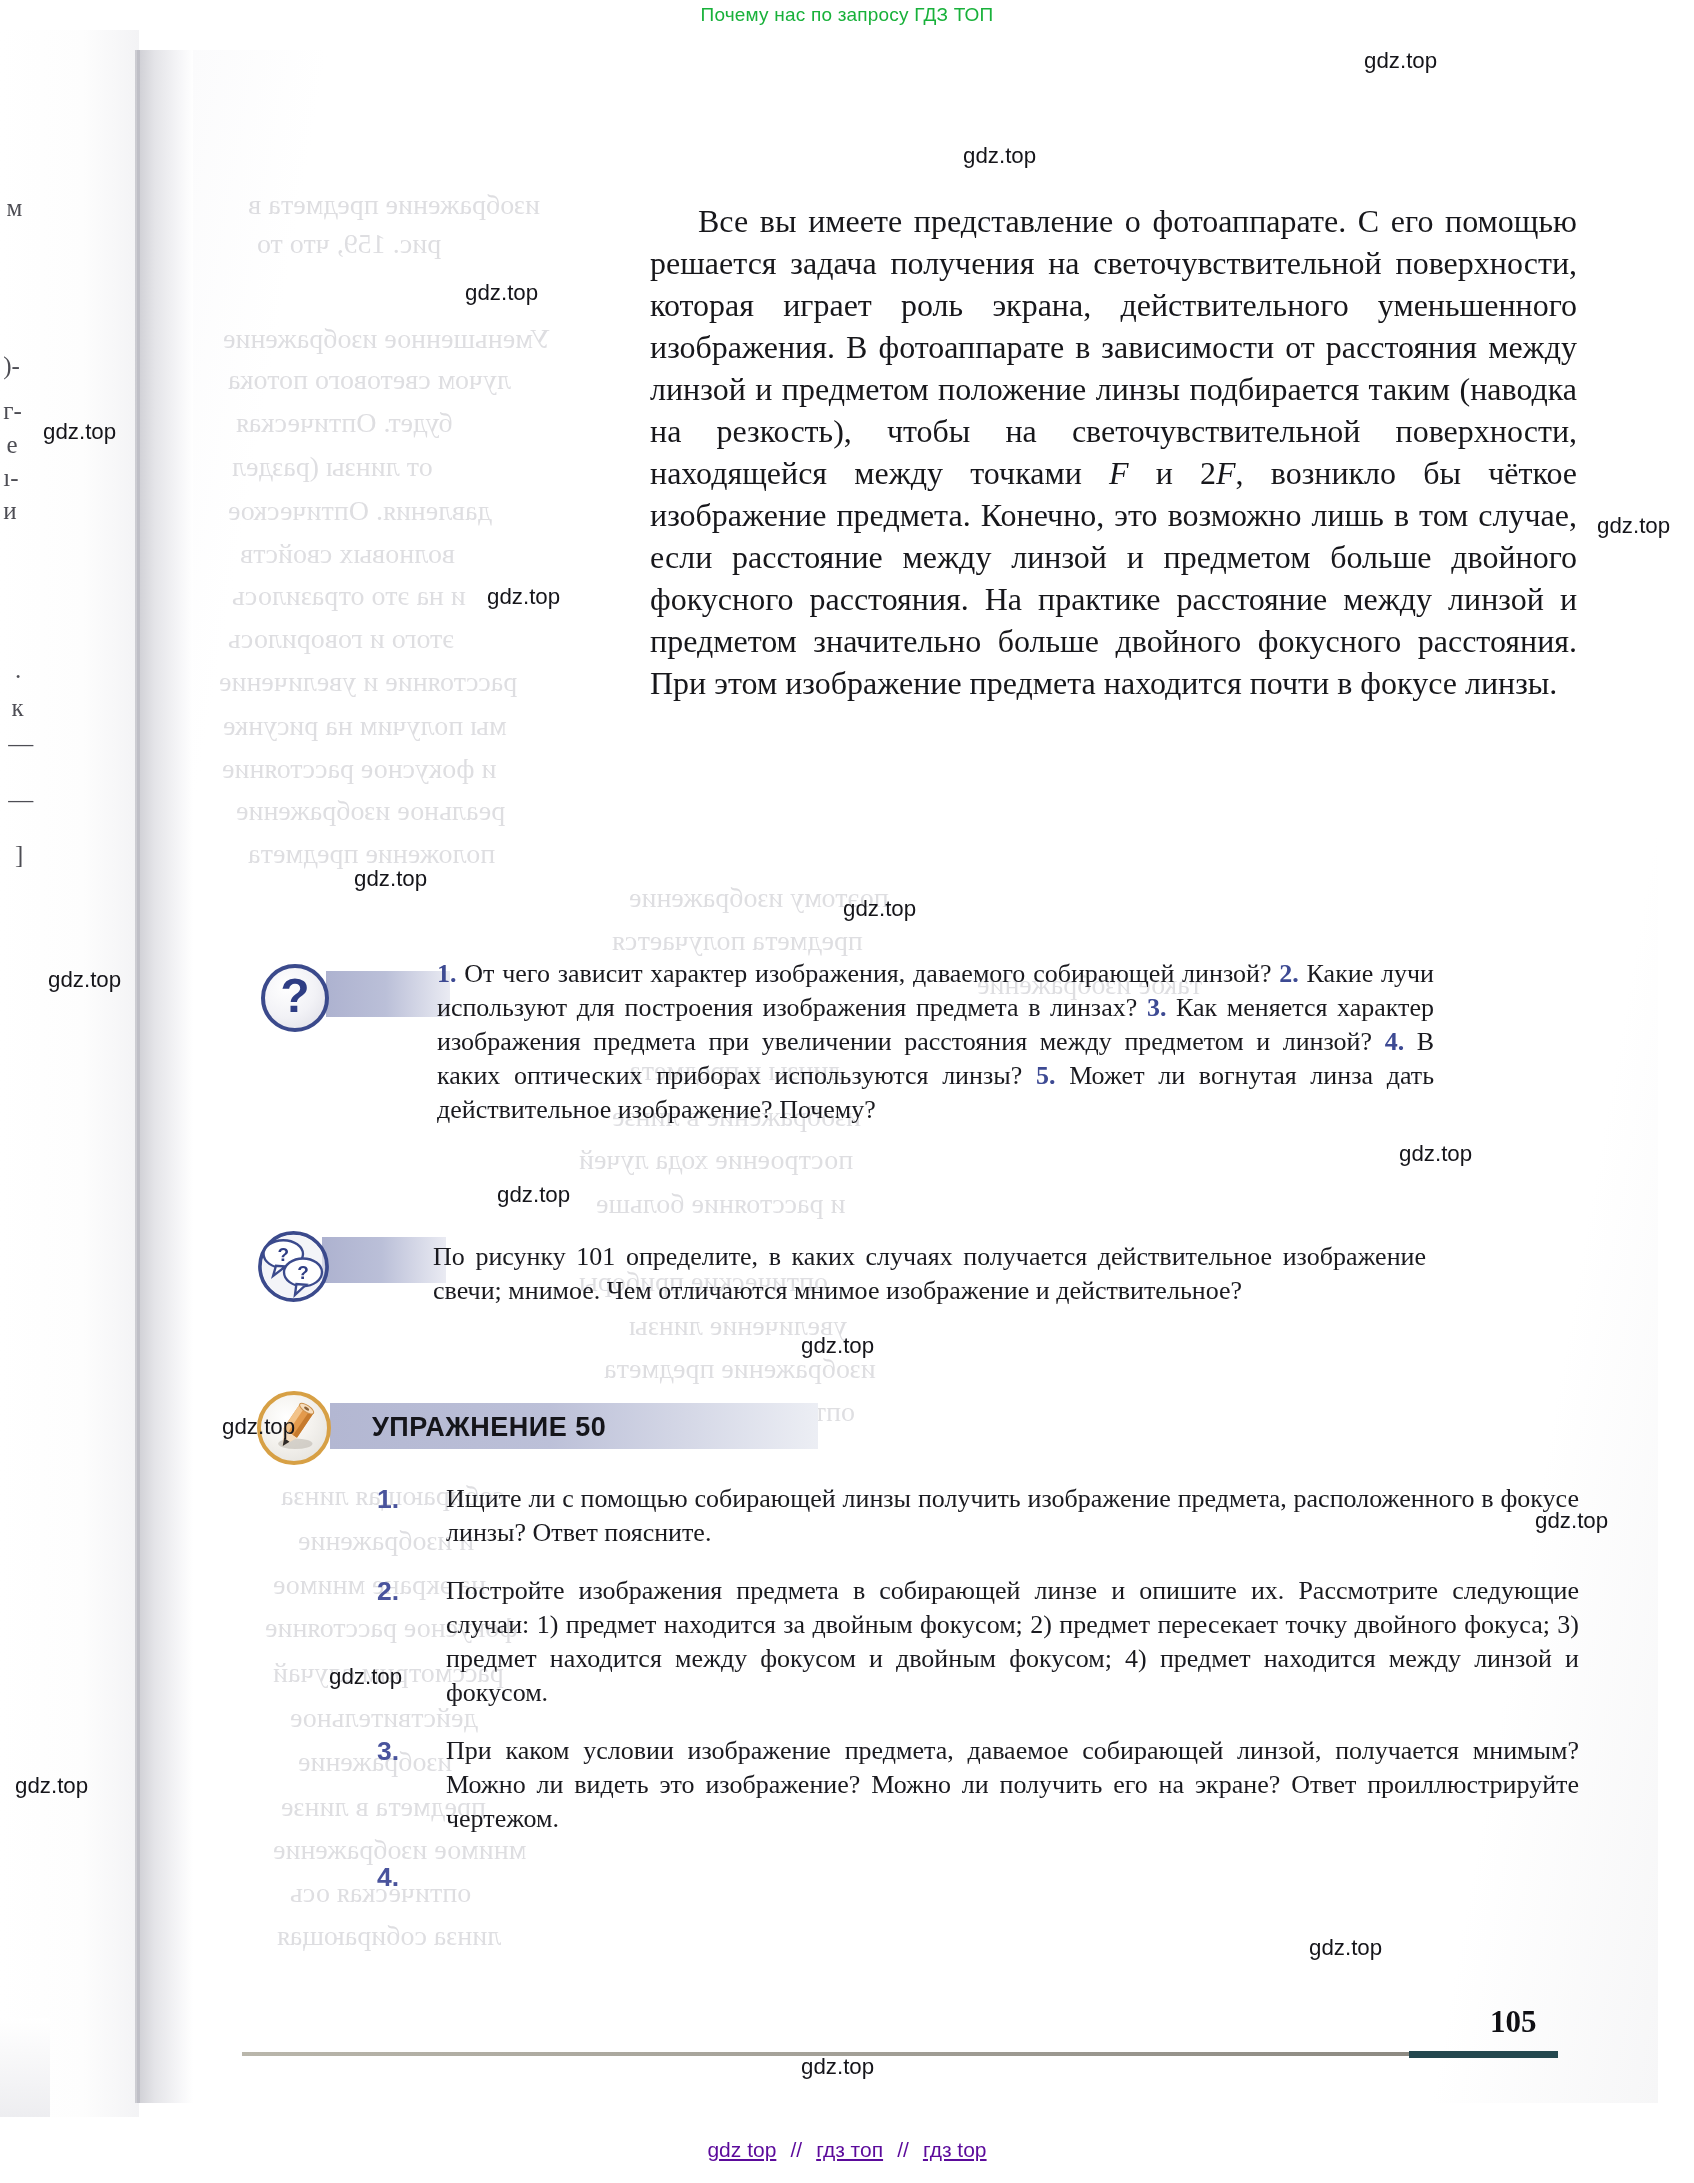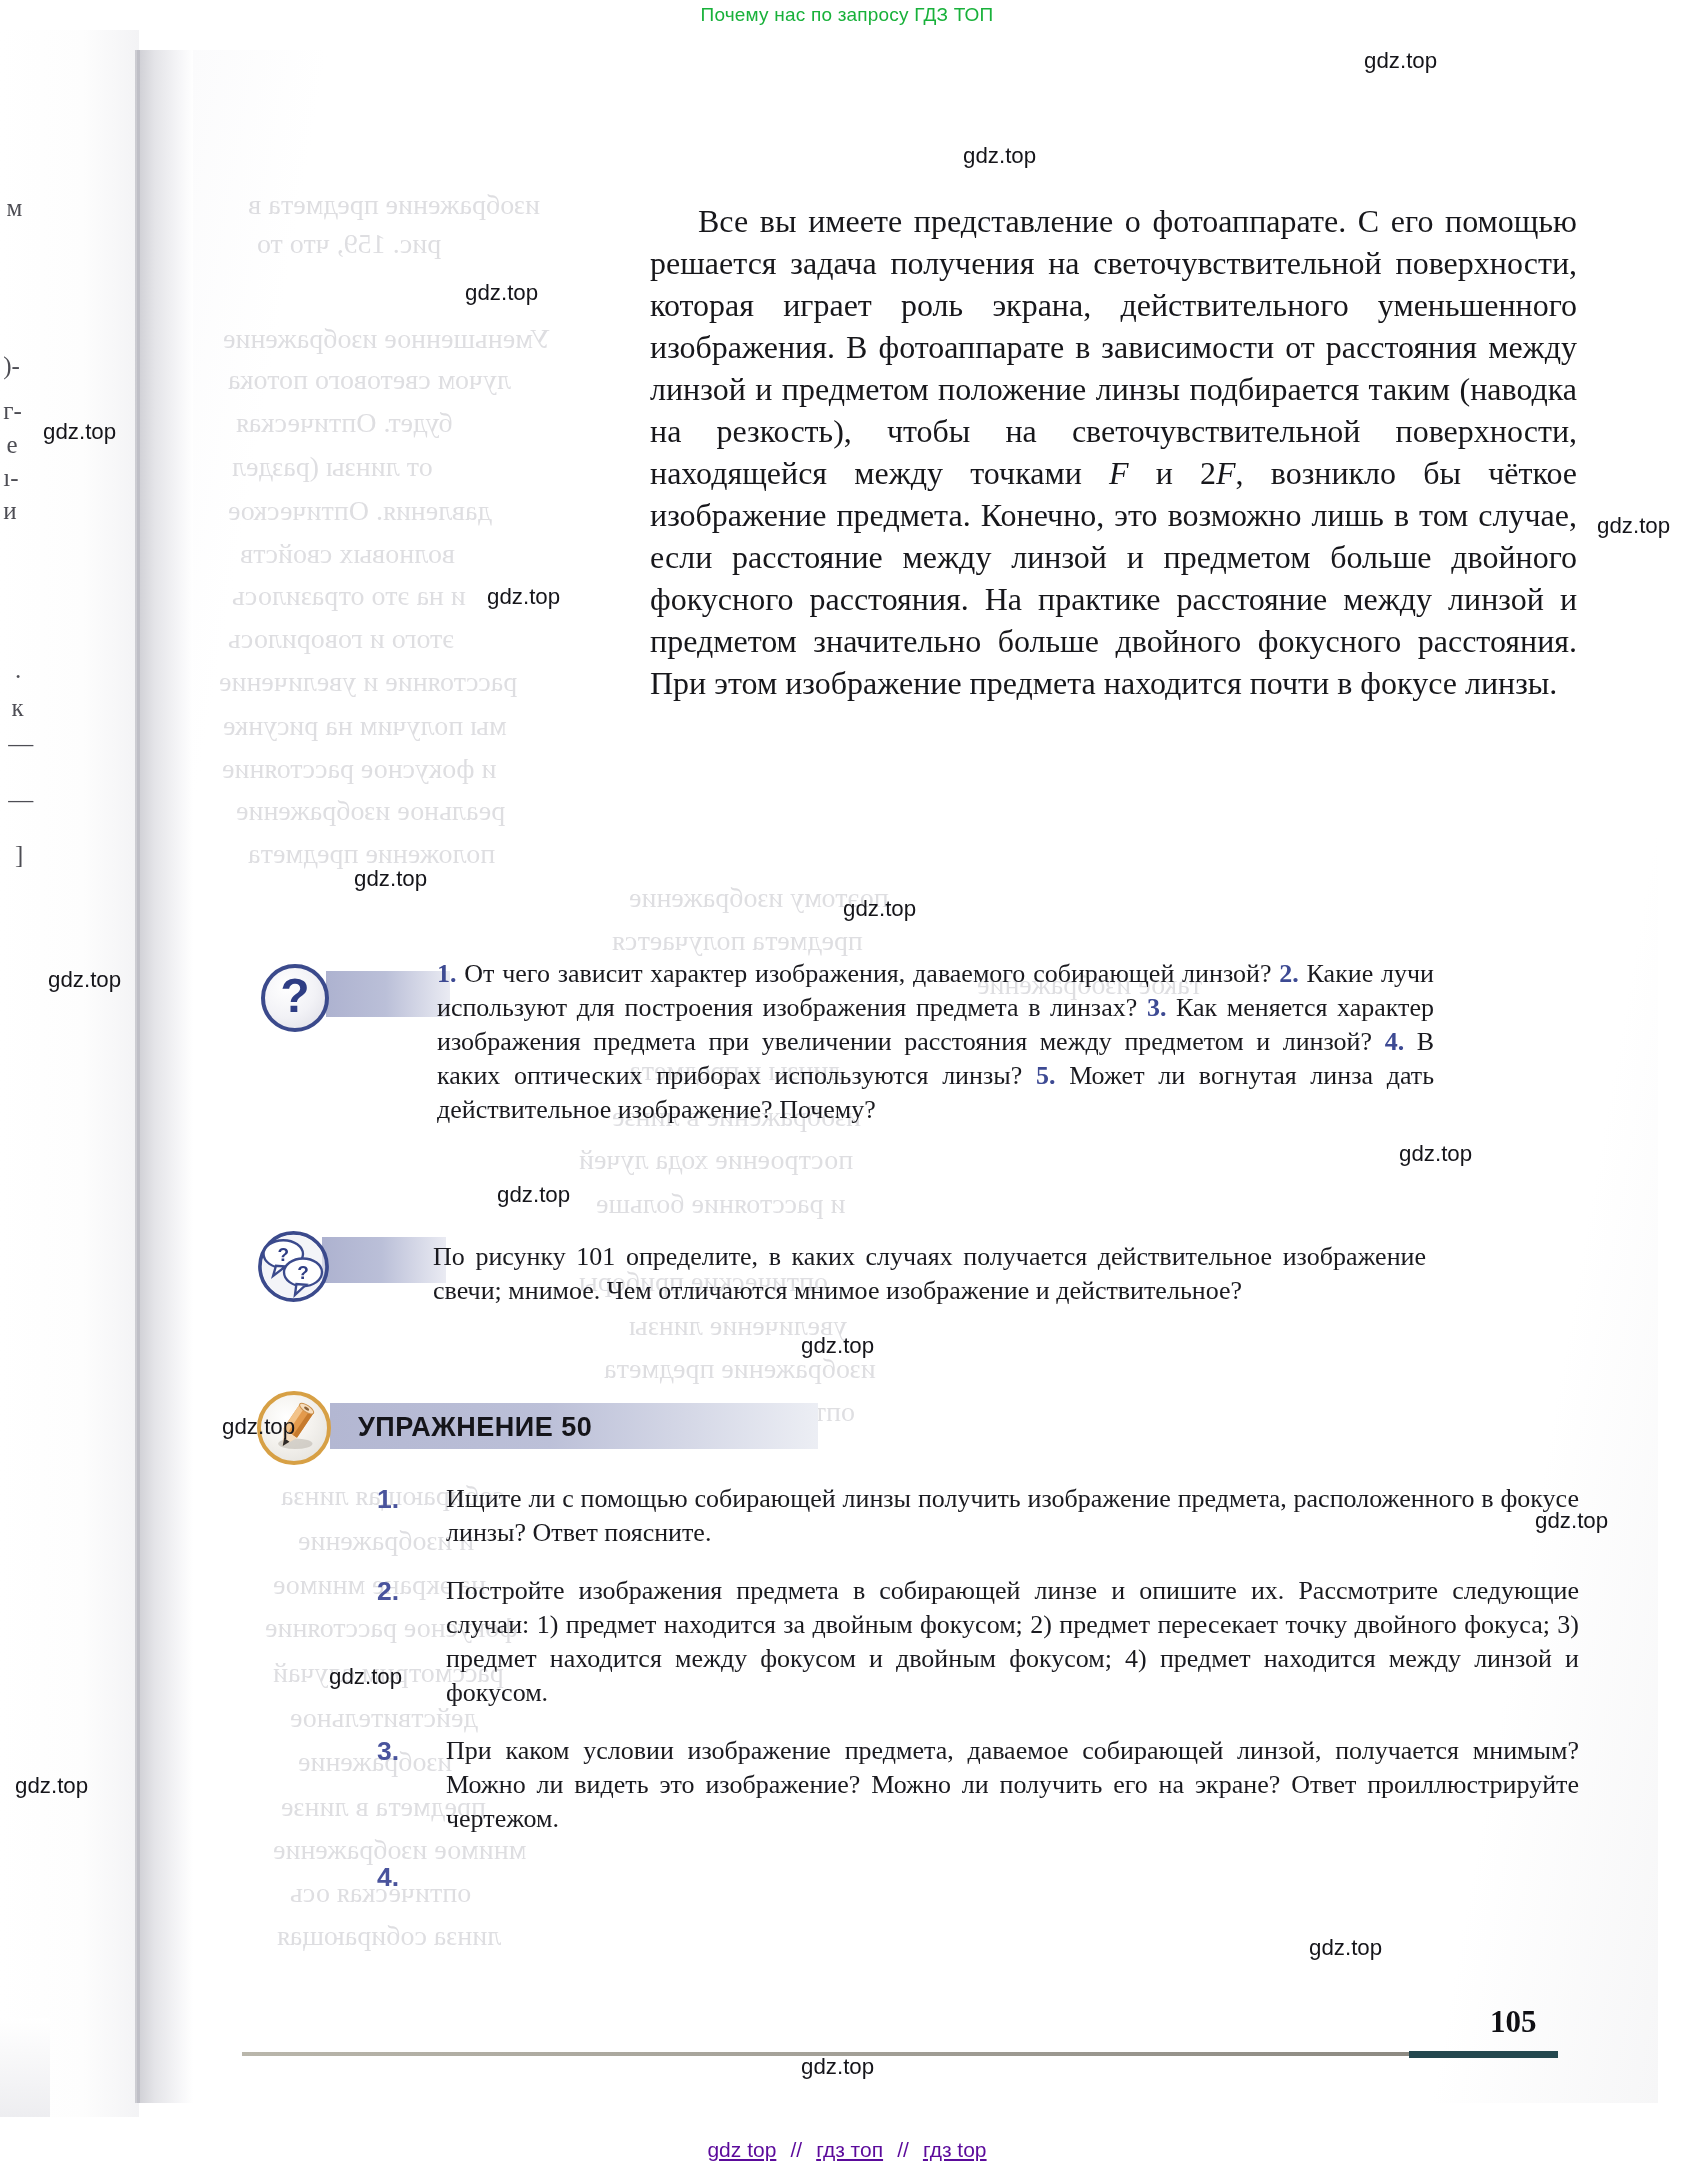--- a/index.html
+++ b/index.html
@@ -110,21 +110,21 @@
   #ex-bar{
     position:absolute;left:73px;top:11.6px;width:488px;height:46px;
     background:linear-gradient(90deg,#b3b7d2 0%,#bcc0d8 45%,#eceef4 100%);
   }
   #pencil-circ{
     position:absolute;left:0;top:0;width:74px;height:74px;border-radius:50%;
     background:radial-gradient(circle at 38% 34%,#ffffff 0%,#f4f2ee 45%,#e0ded9 100%);
     border:4.1px solid #d7a045;box-sizing:border-box;overflow:hidden;
   }
   #ex-label{
-    position:absolute;left:101px;top:21px;
+    position:absolute;left:115px;top:21px;
     font-family:"Liberation Sans",sans-serif;
     font-weight:bold;font-size:27px;letter-spacing:0.5px;color:#15151a;
   }
 
   
   #ex-list{position:absolute;left:377px;top:1452px;width:1202px;}
   .ex-item{
     position:relative;margin-bottom:24px;padding-left:69px;
     font-size:26px;line-height:34px;color:#1a1a1f;text-align:justify;
     font-family:"Liberation Serif",serif;

